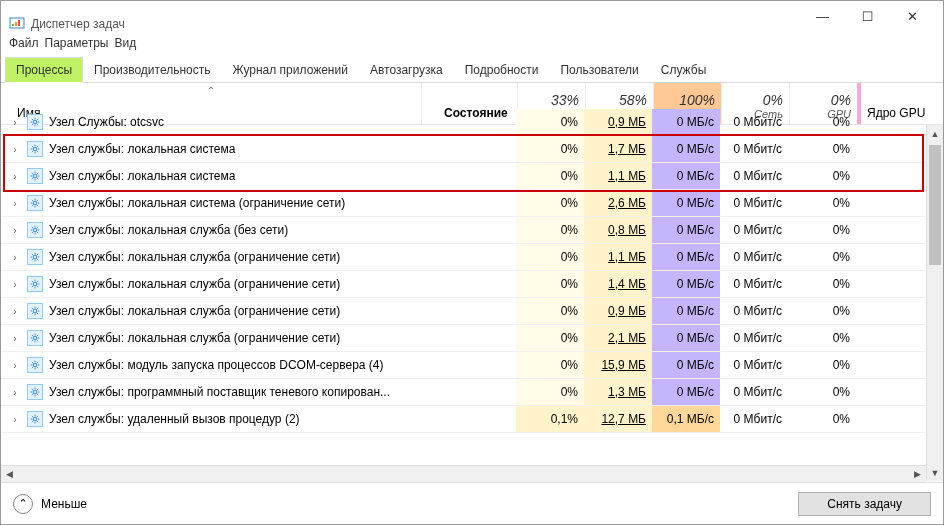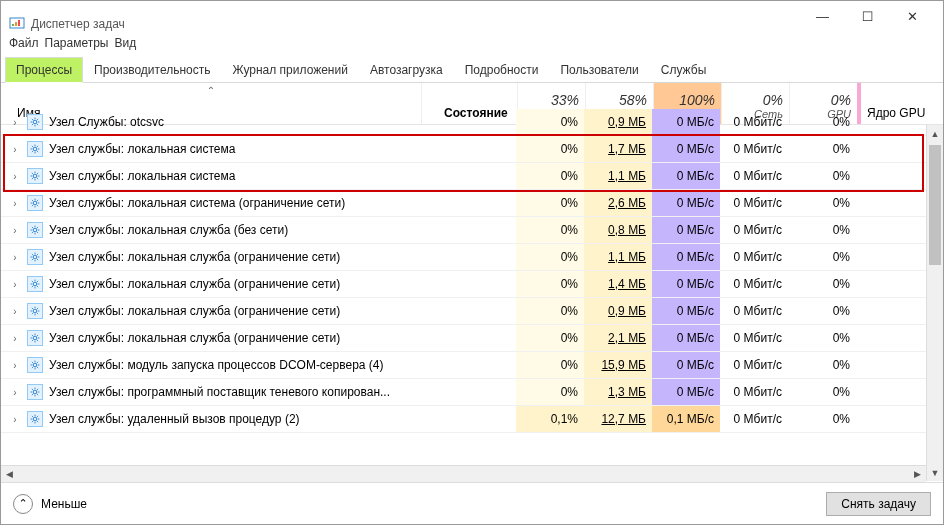--- a/index.html
+++ b/index.html
@@ -37,21 +37,21 @@
 .cell-cpu { background: #fffbe6; }
 .cell-cpu.busy { background: #fff3cc; }
 .scrollbar-v { position: absolute; right: 0; top: 0; bottom: 0; width: 17px; background: #f0f0f0; border-left: 1px solid #ddd; }
 .scrollbar-v .thumb { position: absolute; left: 2px; right: 2px; top: 20px; height: 120px; background: #c1c1c1; }
 .scrollbar-v .arrow { height: 17px; display: flex; align-items: center; justify-content: center; font-size: 9px; color: #555; }
 .scrollbar-h { position: absolute; bottom: 42px; left: 0; right: 17px; height: 17px; background: #f0f0f0; border-top: 1px solid #ddd; display: flex; align-items: center; justify-content: space-between; }
 .scrollbar-h .arrow { width: 17px; text-align: center; font-size: 9px; color: #555; }
 .footer { position: absolute; bottom: 0; left: 0; right: 0; height: 42px; display: flex; align-items: center; justify-content: space-between; padding: 0 12px; border-top: 1px solid #ddd; background: #fff; }
 .footer .less { display: flex; align-items: center; gap: 8px; cursor: pointer; }
 .footer .less .circle { width: 20px; height: 20px; border: 1px solid #888; border-radius: 50%; display: flex; align-items: center; justify-content: center; font-size: 11px; }
-.footer button { padding: 4px 14px; font-size: 12px; border: 1px solid #adadad; background: #e1e1e1; cursor: pointer; }
+.footer button { padding: 4px 28px; font-size: 12px; border: 1px solid #adadad; background: #e1e1e1; cursor: pointer; }
 .highlight-box { position: absolute; border: 2px solid #c00; pointer-events: none; }
 .content-wrap { position: relative; height: 356px; }
 .rows-scroll { position: absolute; top: 0; left: 0; right: 17px; bottom: 0; }
 </style>
 </head>
 <body>
 
 <div class="titlebar">
   <span class="icon">
     <svg viewBox="0 0 16 16">

